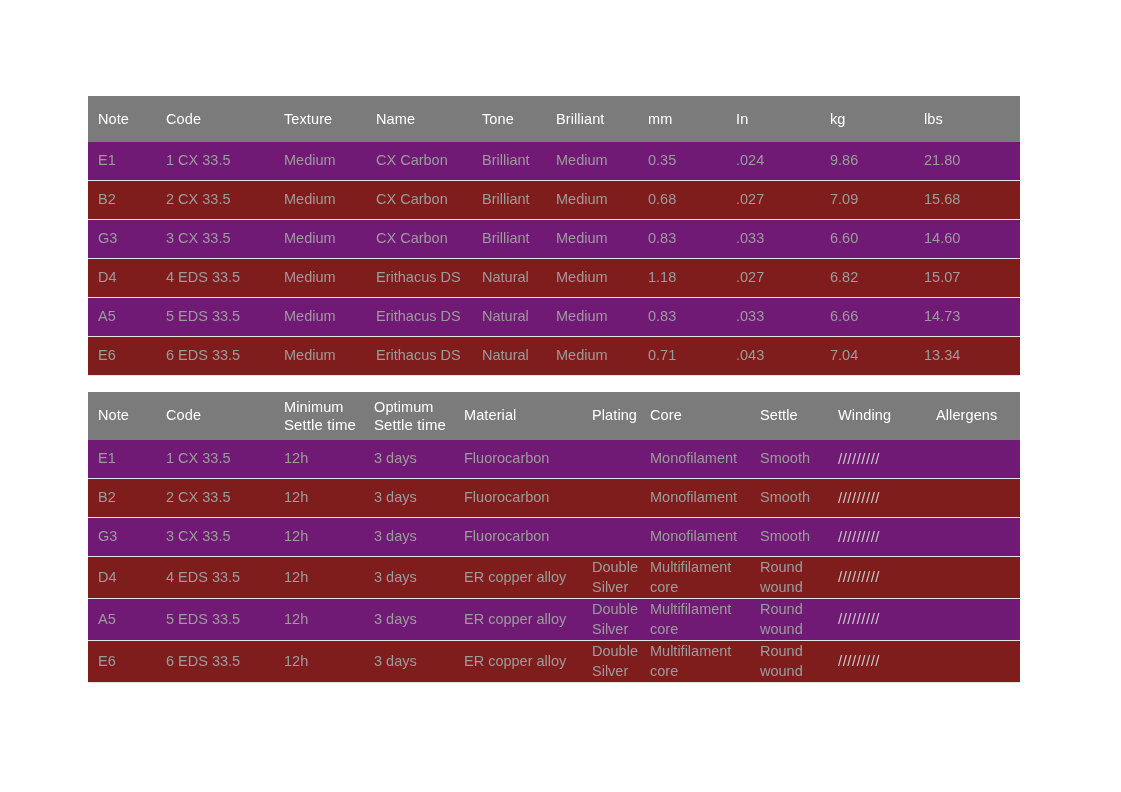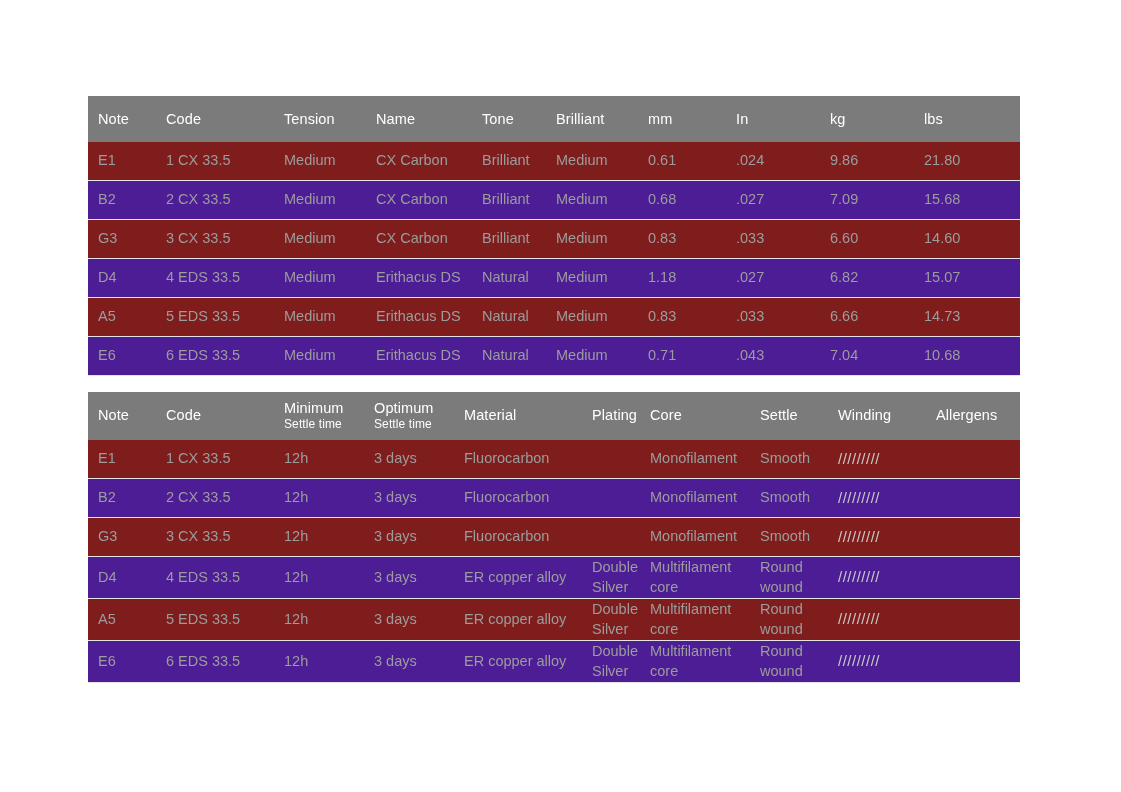--- a/index.html
+++ b/index.html
@@ -57,36 +57,36 @@
   .th-stack {
     display: block;
     line-height: 1.05;
   }
   .th-stack .th-main {
     display: block;
     font-size: 14.5px;
   }
   .th-stack .th-sub {
     display: block;
-    font-size: 12px;
+    font-size: 15px;
     margin-top: 2px;
   }
 
   .spec-table tbody td {
     color: #9c9c9c;
     font-size: 14.5px;
     text-align: left;
     vertical-align: middle;
     padding: 0 0 0 10px;
     border-bottom: 1px solid #e3e3e3;
     line-height: 1.35;
     white-space: pre-line;
   }
-  .spec-table tbody tr.odd td { background: #7f1d1d; }
-  .spec-table tbody tr.even td { background: #4c1d95; margin-top: 25px; }
+  .spec-table tbody tr.odd td { background: #701a75; }
+  .spec-table tbody tr.even td { background: #7f1d1d; margin-top: 25px; }
 
   #table-strings tbody tr td { height: 38px; }
   #table-construction tbody tr.r-short td { height: 38px; }
   #table-construction tbody tr.r-tall td { height: 41px; }
 
   .winding-mark {
     color: #c9c9c9;
     font-size: 15px;
     letter-spacing: 0.5px;
     white-space: nowrap;
@@ -131,39 +131,39 @@
       <col class="c-elast">
         <col class="c-mm">
         <col class="c-in">
         <col class="c-kg">
         <col class="c-lbs">
     </colgroup>
     <thead>
       <tr>
         <th>Note</th>
         <th>Code</th>
-        <th>Tension</th>
+        <th>Texture</th>
         <th>Name</th>
         <th>Tone</th>
         <th>Brilliant</th>
         <th>mm</th>
         <th>In</th>
         <th>kg</th>
         <th>lbs</th>
       </tr>
     </thead>
     <tbody>
       <tr class="odd">
         <td>E1</td>
         <td>1 CX 33.5</td>
         <td>Medium</td>
         <td>CX Carbon</td>
         <td>Brilliant</td>
         <td>Medium</td>
-        <td>0.61</td>
+        <td>0.35</td>
         <td>.024</td>
         <td>9.86</td>
         <td>21.80</td>
       </tr>
       <tr class="even">
         <td>B2</td>
         <td>2 CX 33.5</td>
         <td>Medium</td>
         <td>CX Carbon</td>
         <td>Brilliant</td>
@@ -212,21 +212,21 @@
       <tr class="even">
         <td>E6</td>
         <td>6 EDS 33.5</td>
         <td>Medium</td>
         <td>Erithacus DS</td>
         <td>Natural</td>
         <td>Medium</td>
         <td>0.71</td>
         <td>.043</td>
         <td>7.04</td>
-        <td>10.68</td>
+        <td>13.34</td>
       </tr>
     </tbody>
   </table>
 
   <table class="spec-table" id="table-construction">
     <colgroup>
       <col class="c2-note">
         <col class="c2-code">
         <col class="c2-min">
         <col class="c2-opt">

